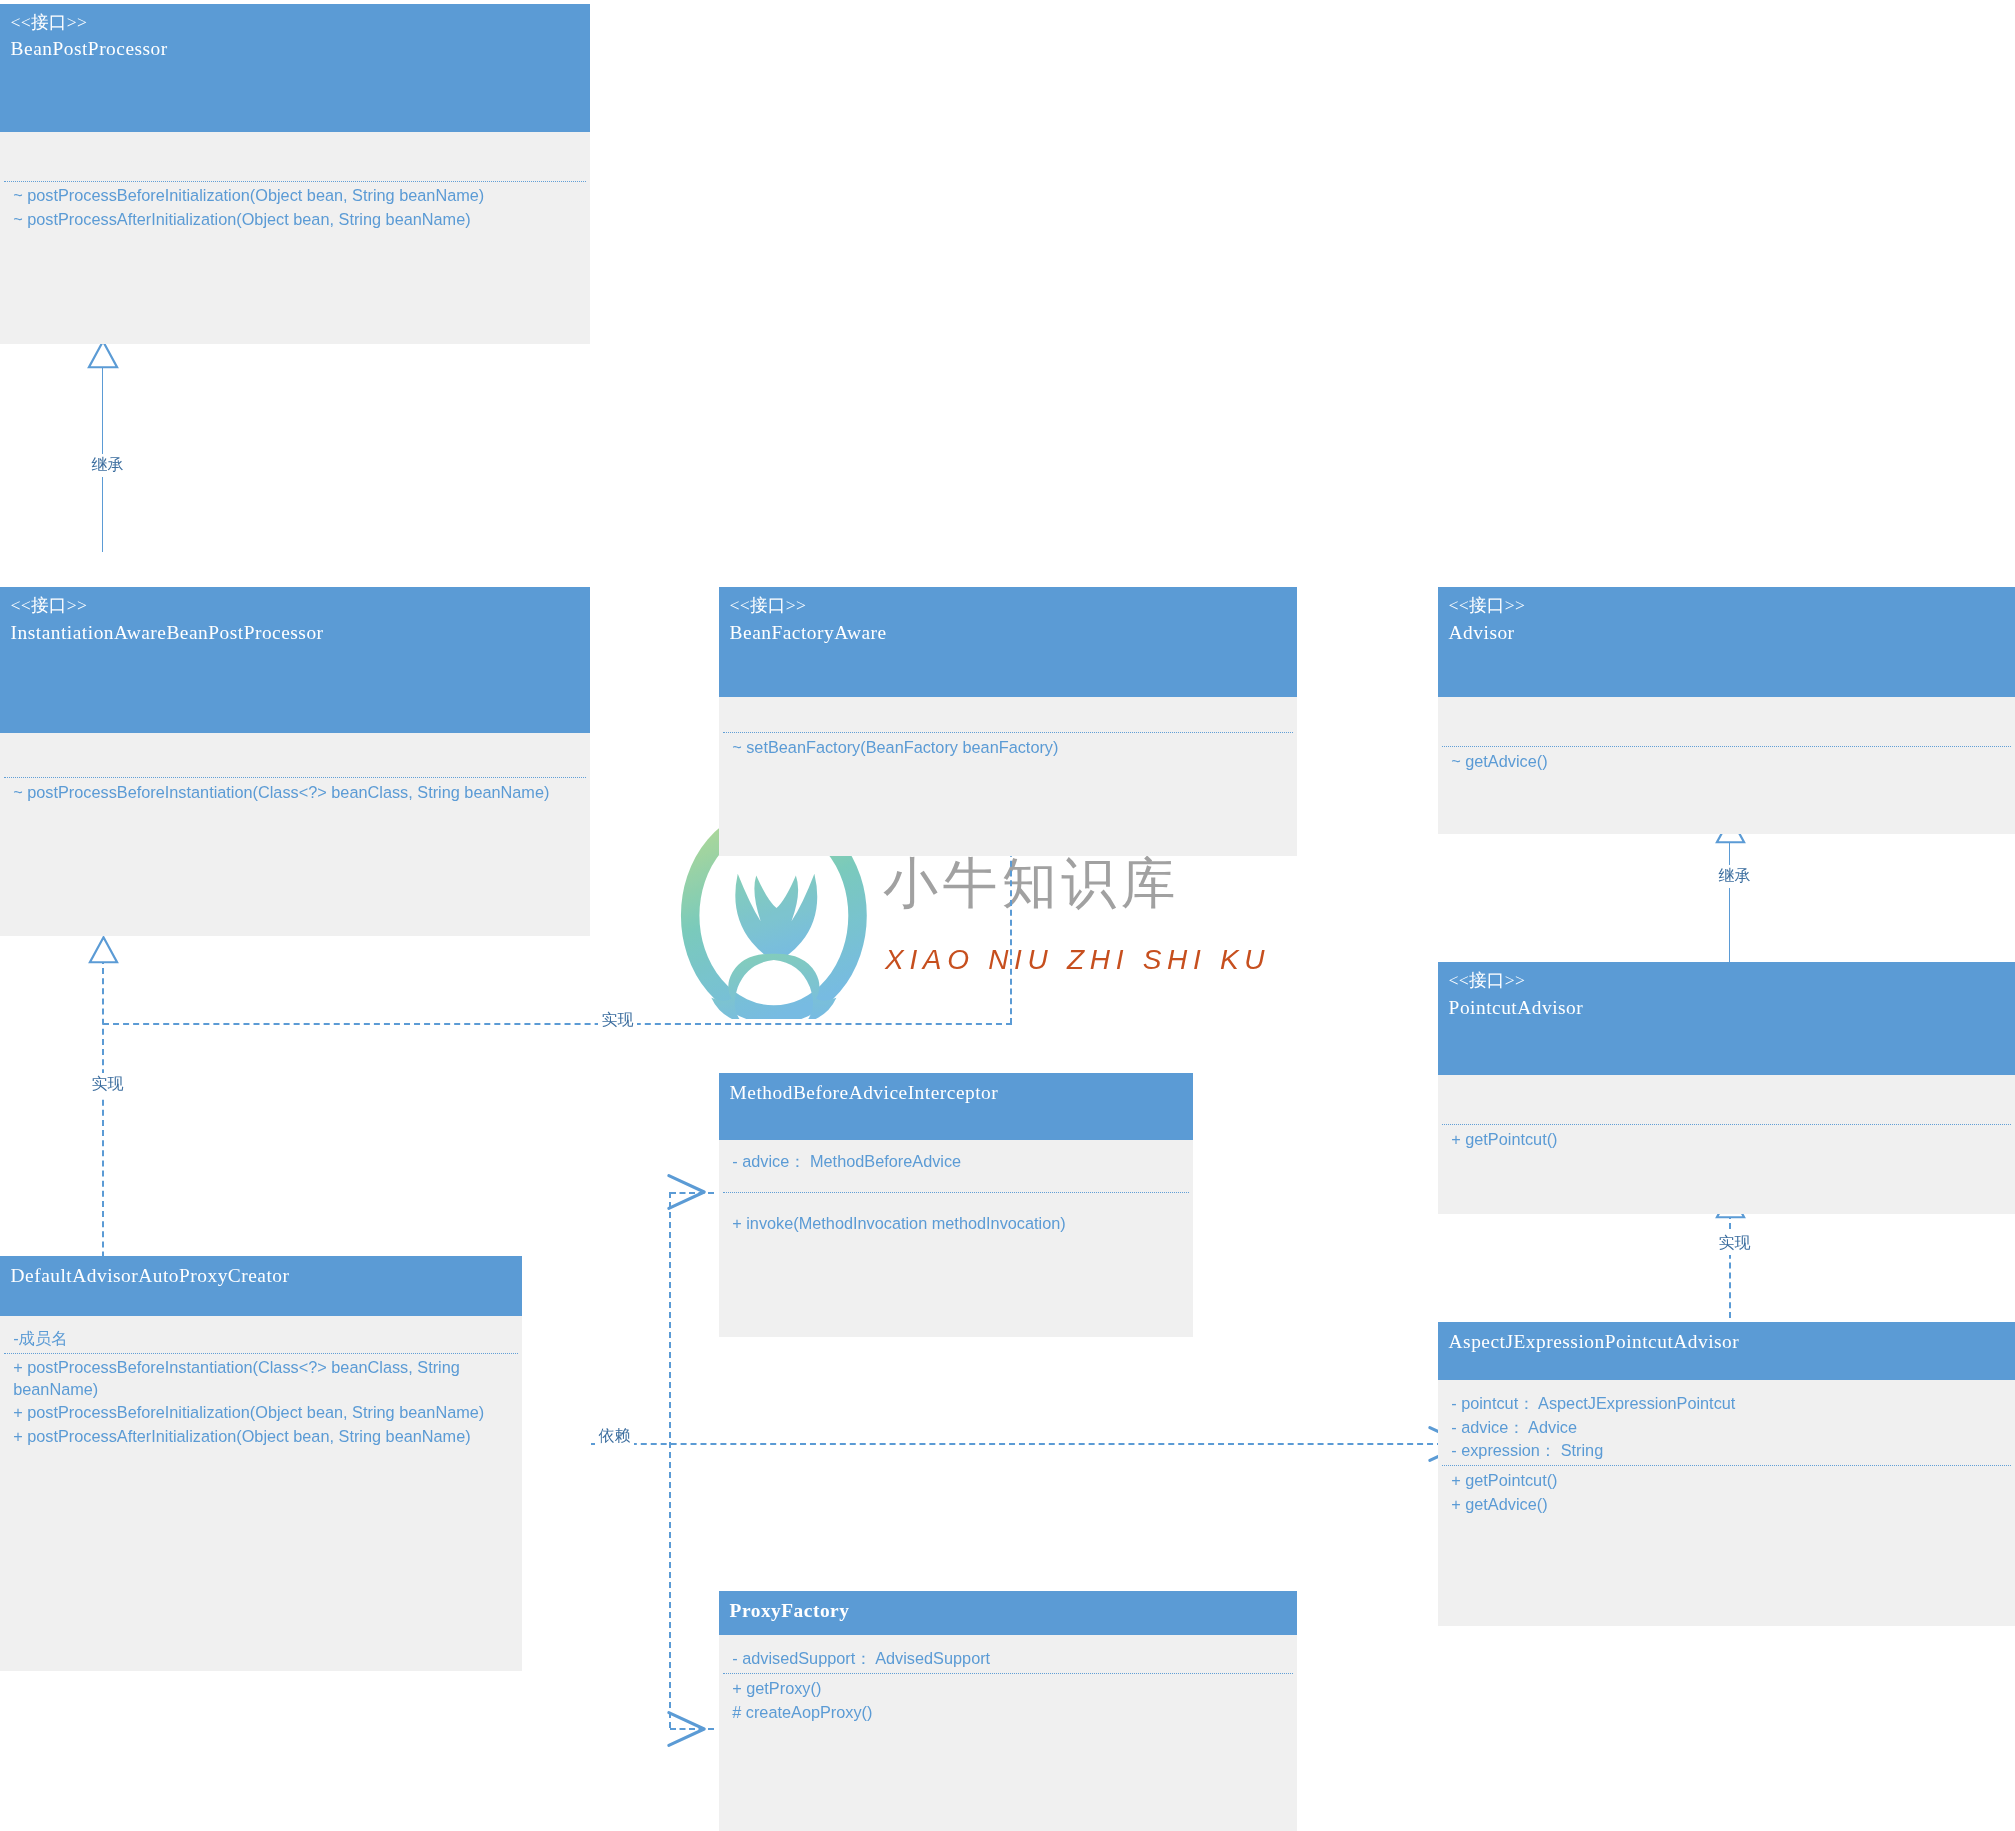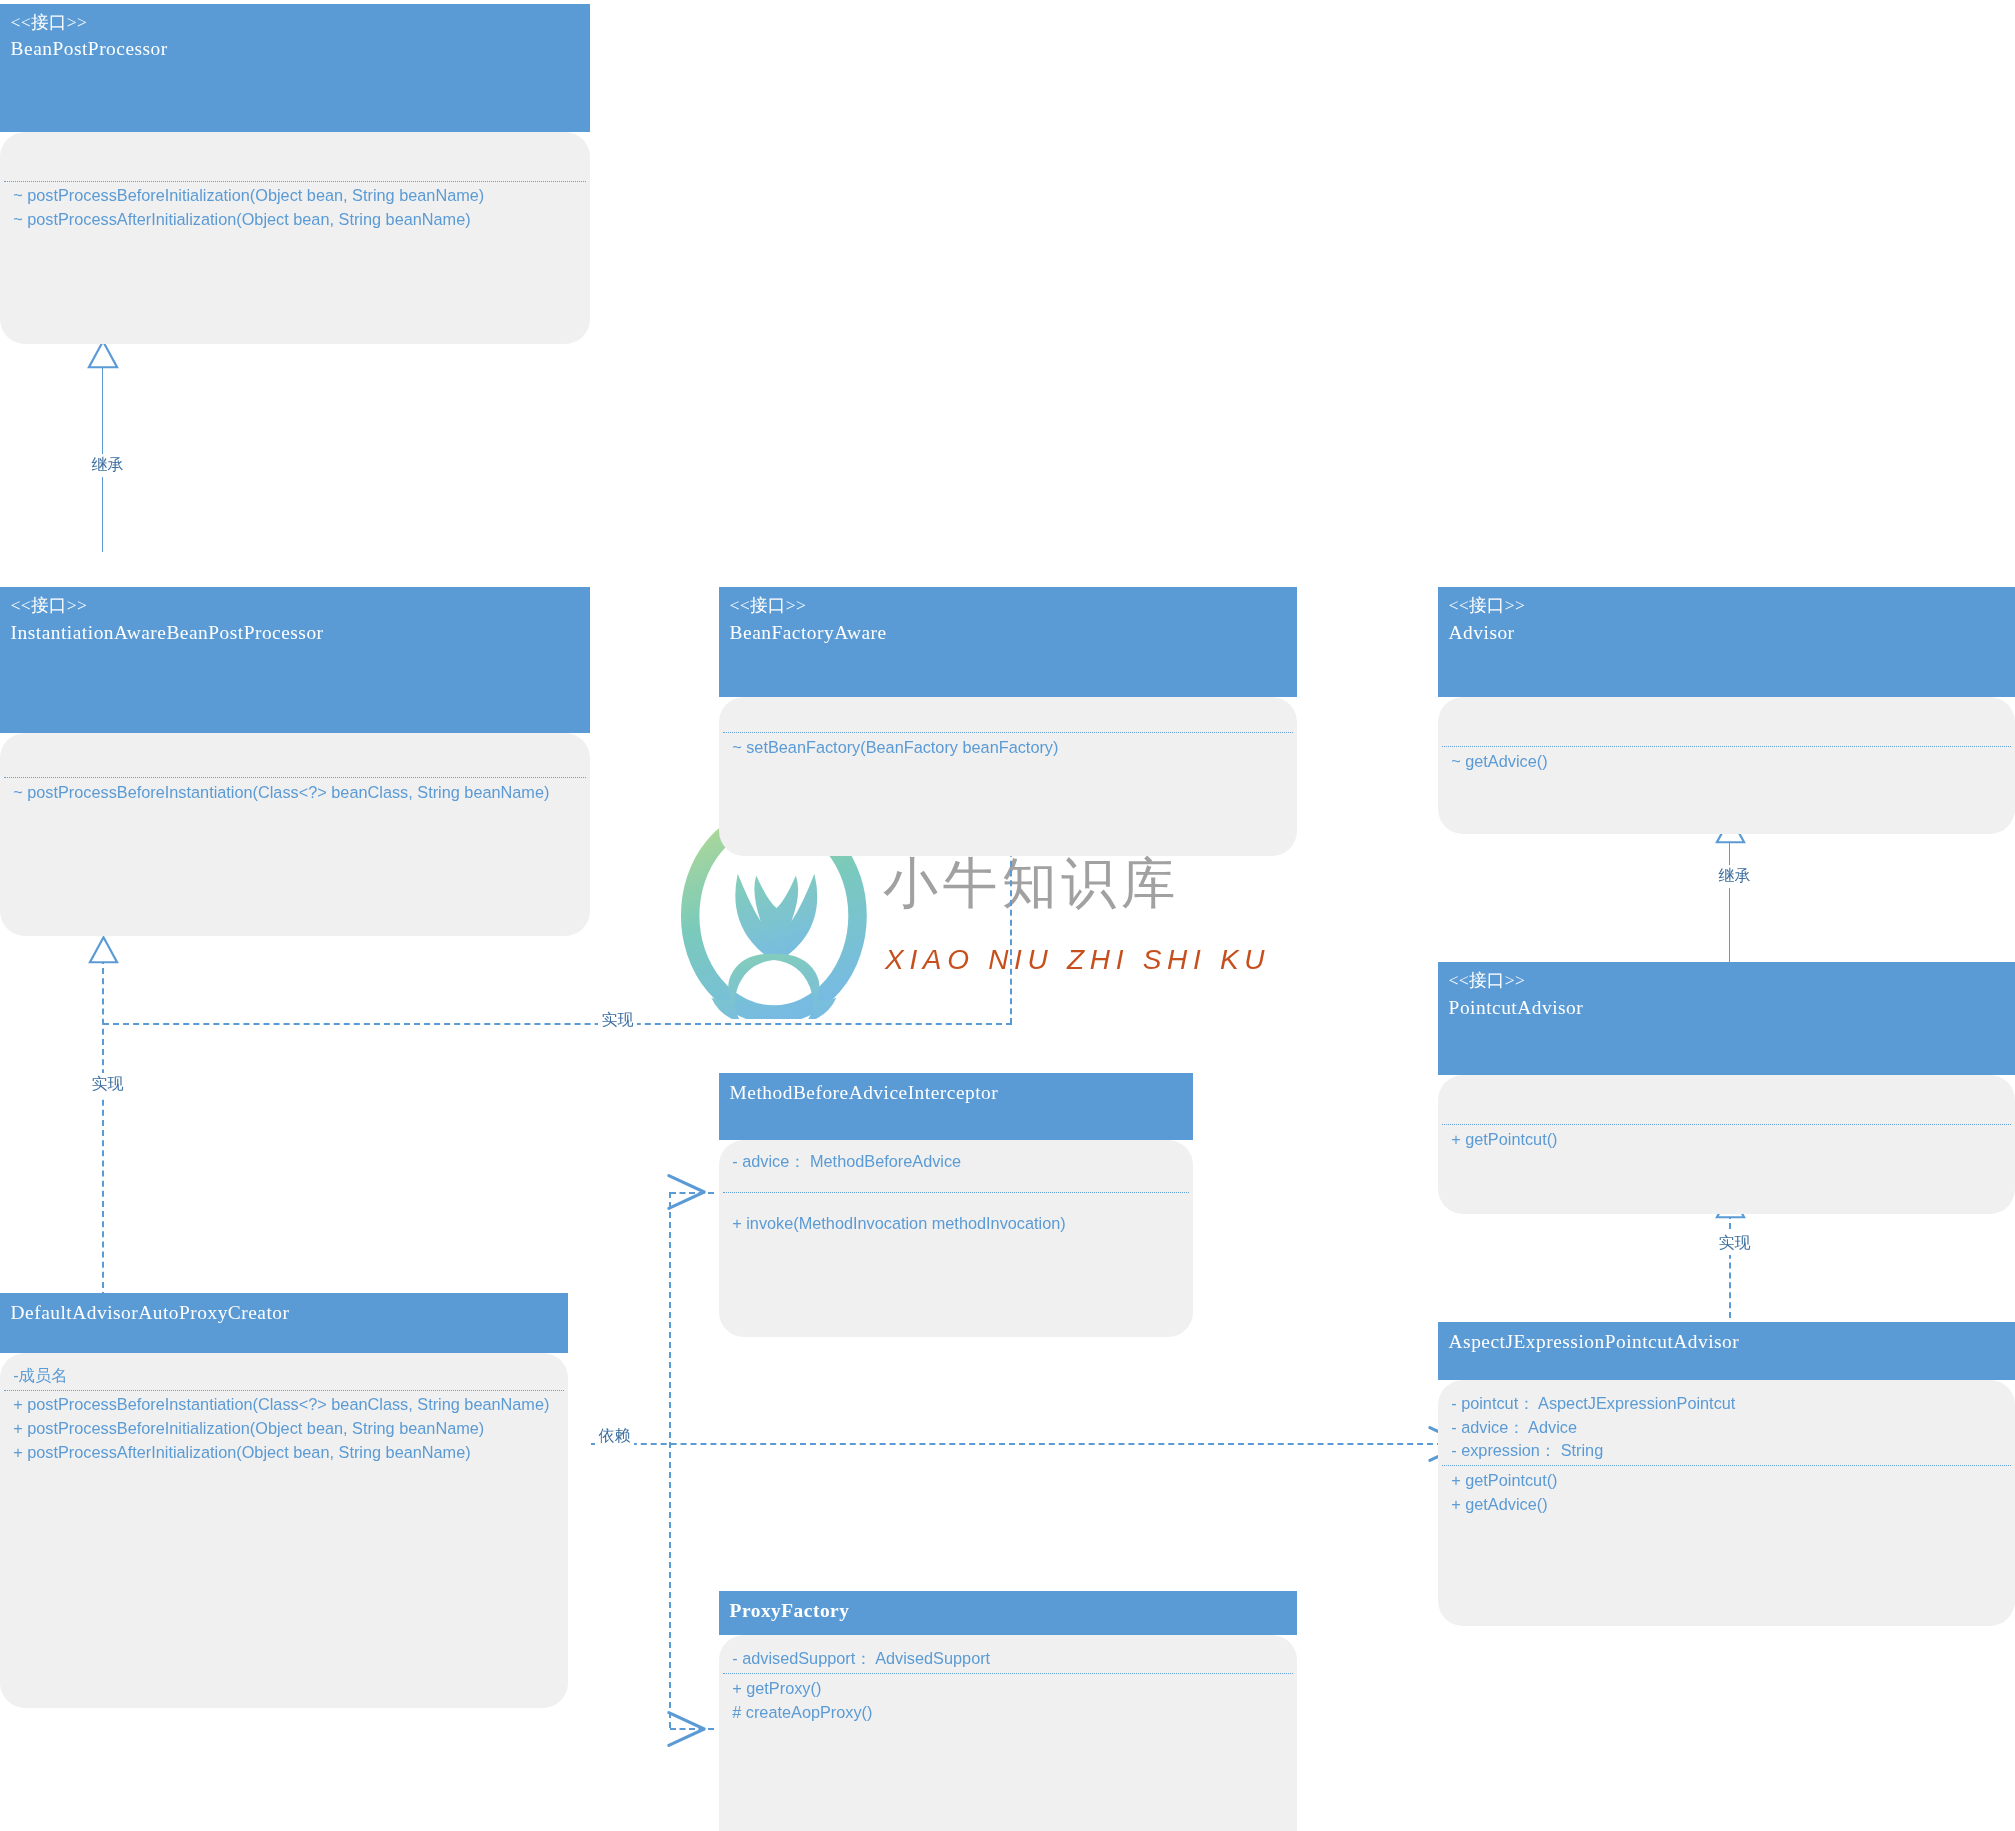--- a/index.html
+++ b/index.html
@@ -36,21 +36,20 @@
     font-size:19.4px;
     line-height:1.42;
     letter-spacing:0.5px;
     word-break:break-all;
   }
   .uml-body{
     background:#F0F0F0;
     box-sizing:border-box;
     display:flex;
     flex-direction:column;
-    border-radius:25px;
   }
   .compartment{
     box-sizing:border-box;
     padding:2.6px 9.7px 2.6px 13.2px;
   }
   .compartment.spacer{flex:0 0 auto;}
   .sep{
     height:0;
     border-top:1.3px dotted #5B9BD5;
     margin:0 4.4px;
@@ -291,21 +290,21 @@
       <div class="compartment" style="padding-top:9.7px;">
         <div class="member">- advice： MethodBeforeAdvice</div>
       </div>
       <div class="sep"></div>
       <div class="compartment">
         <div class="member">+ invoke(MethodInvocation methodInvocation)</div>
       </div>
     </div>
   </div>
 
-  <div class="uml-box" style="left:0px;top:1293px;width:568px;height:415px;">
+  <div class="uml-box" style="left:0px;top:1256px;width:522px;height:415px;">
     <div class="uml-head" style="height:60px;">
       <div class="cls-name">DefaultAdvisorAutoProxyCreator</div>
     </div>
     <div class="uml-body" style="height:355px;">
       <div class="compartment" style="padding-top:11px;padding-bottom:1.8px;">
         <div class="member">-成员名</div>
       </div>
       <div class="sep"></div>
       <div class="compartment">
         <div class="member">+ postProcessBeforeInstantiation(Class&lt;?&gt; beanClass, String beanName)</div>

